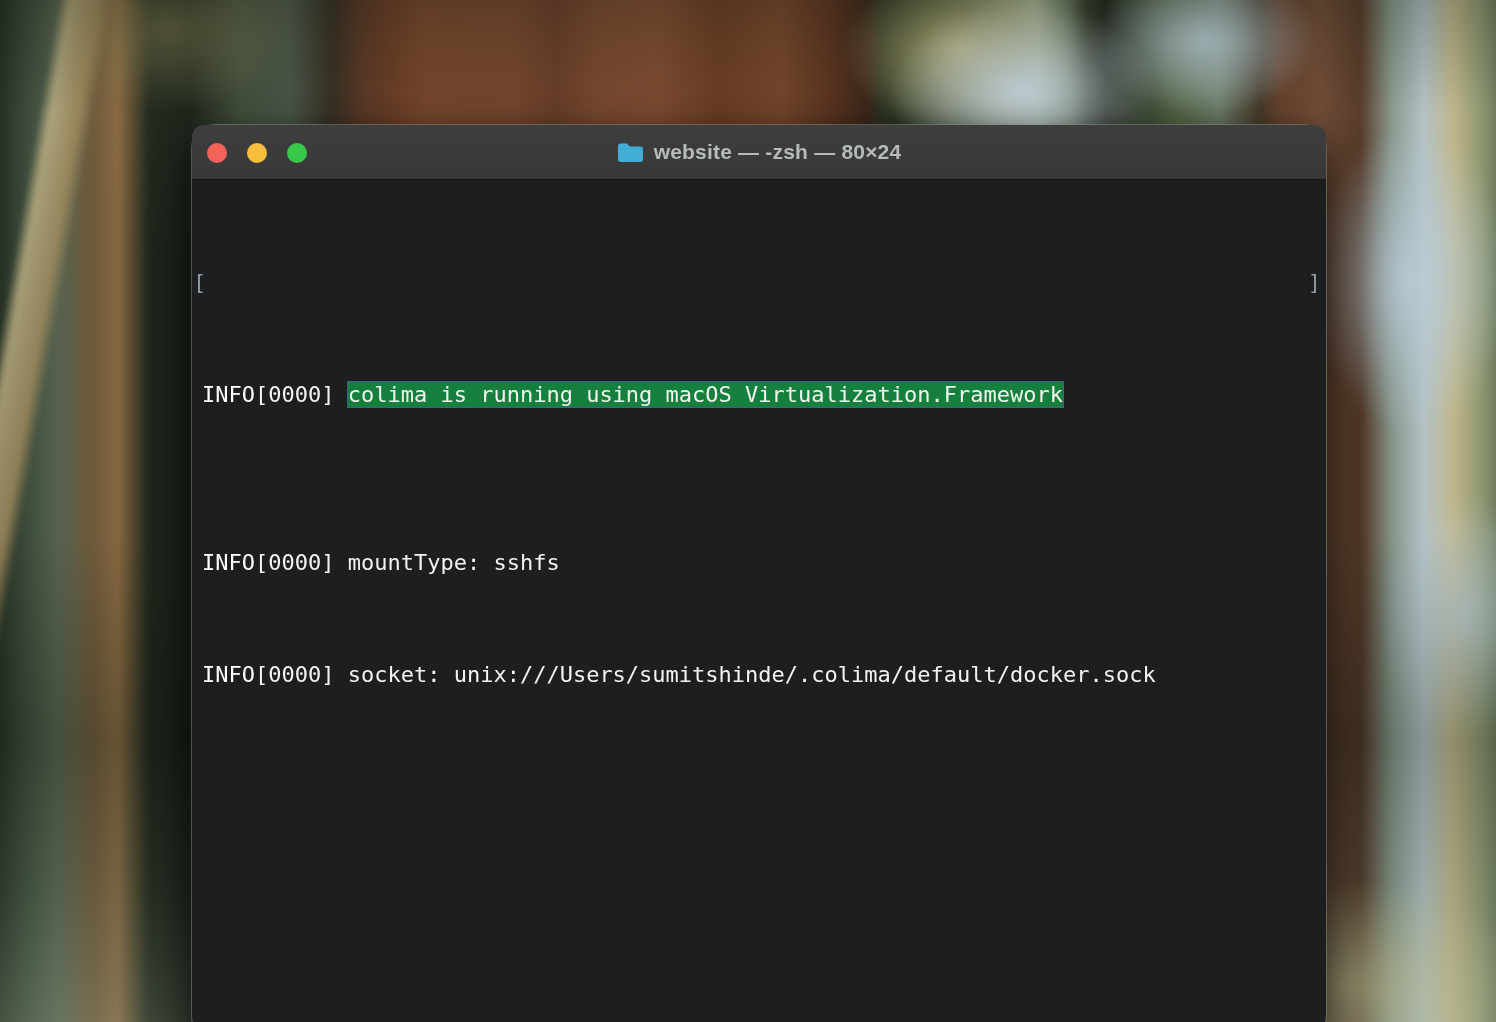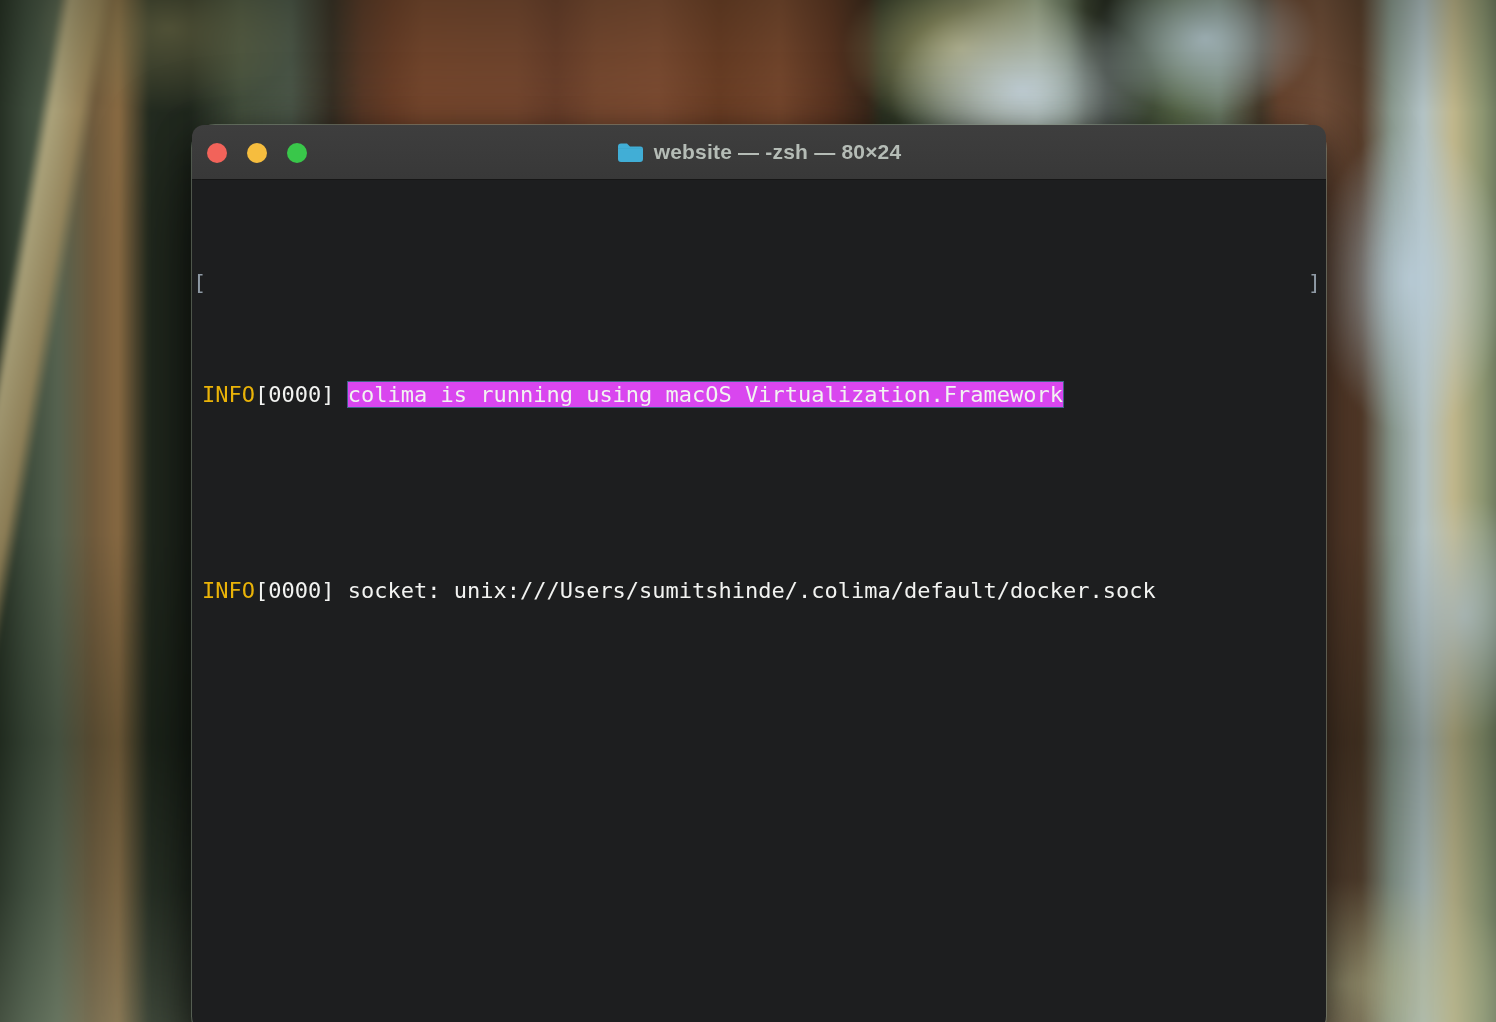--- a/index.html
+++ b/index.html
@@ -137,23 +137,23 @@
   .mark-open {
     position: absolute;
     left: -9px;
     color: #8e99a4;
   }
   .mark-close {
     position: absolute;
     right: -5px;
     color: #8e99a4;
   }
-  .info { color: #eab308; }
+  .info { color: #ffffff; }
   .selected {
-    background: #d946ef;
+    background: #15803d;
     box-shadow: 0 0 0 1px #3e6386;
   }
   .cursor-block {
     display: inline-block;
     width: 13px;
     height: 24px;
     margin-bottom: -4px;
     background: #aeb5b0;
   }
 </style>
@@ -181,19 +181,20 @@
     </div>
 
     <div class="term-content">
 
       <div class="line"><span class="mark-open">[</span><span class="mark-close">]</span></div>
 
       <div class="line"><span class="info">INFO</span><span>[0000]</span><span> </span><span class="selected">colima is running using macOS Virtualization.Framework</span></div>
 
 
 
+      <div class="line"><span class="info">INFO</span><span>[0000]</span><span> </span><span>mountType: sshfs</span></div>
 
       <div class="line"><span class="info">INFO</span><span>[0000]</span><span> </span><span>socket: unix:///Users/sumitshinde/.colima/default/docker.sock</span></div>
 
 
     </div>
   </div>
 </div>
 
 </body></html>

